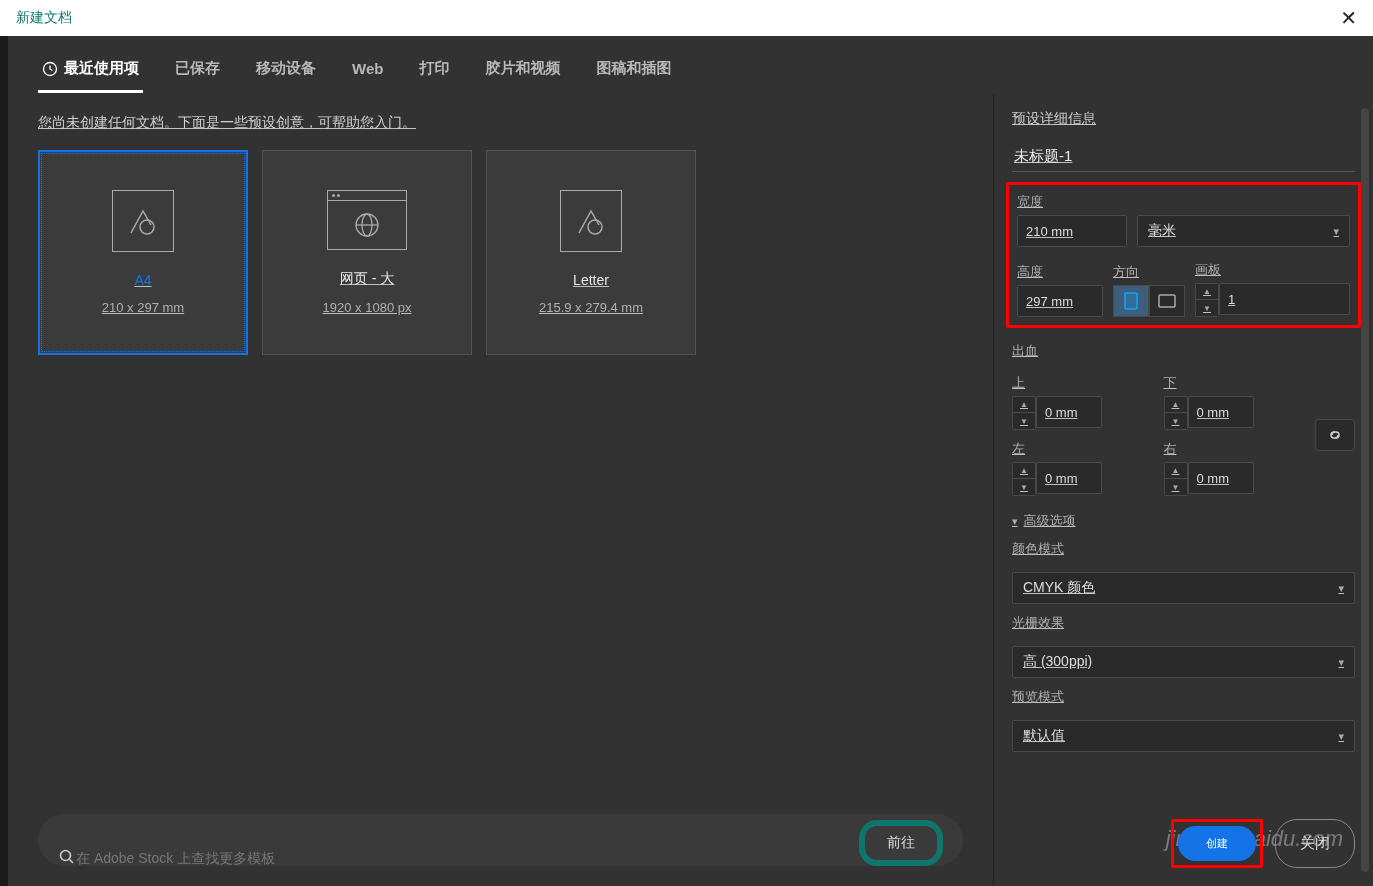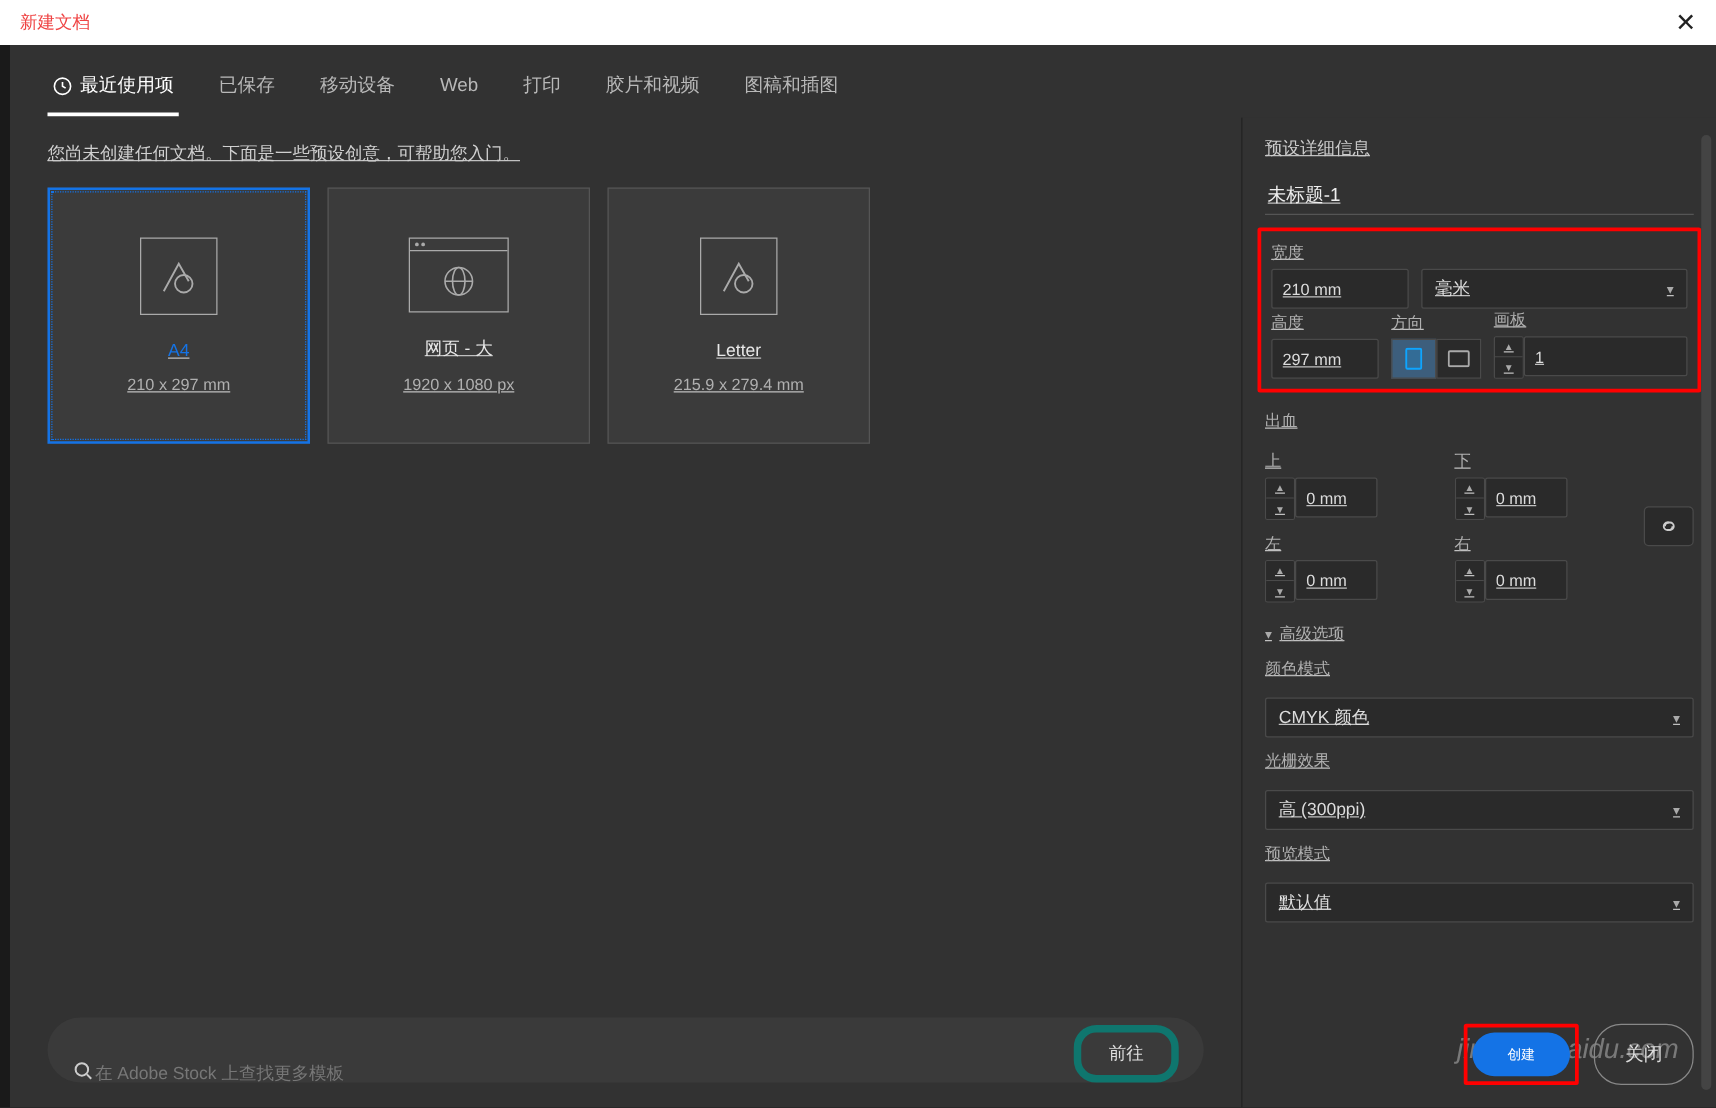--- a/index.html
+++ b/index.html
@@ -18,34 +18,35 @@
   flex-direction: column;
 }
 .titlebar {
   height: 36px;
   background: #fff;
   display: flex;
   align-items: center;
   justify-content: space-between;
   padding: 0 16px;
 }
-.titlebar .title { color: #ef4444; font-size: 14px; }
+.titlebar .title { color: #0f766e; font-size: 14px; }
 .titlebar .close { font-size: 20px; color: #222; cursor: pointer; }
 .dialog {
   flex: 1;
   background: #323232;
   display: flex;
   flex-direction: column;
   border-left: 8px solid #1a1a1a;
 }
 .tabs {
   display: flex;
   gap: 28px;
   padding: 15px 30px 0 30px;
   border-bottom: 1px solid transparent;
+  font-weight: bold;
 }
 .tab {
   display: flex;
   align-items: center;
   gap: 6px;
   color: #b8b8b8;
   font-size: 15px;
   padding: 8px 4px 12px 4px;
   cursor: pointer;
   border-bottom: 3px solid transparent;
@@ -367,21 +368,21 @@
 
         <div class="hl-red">
           <div class="label">宽度</div>
           <div class="row">
             <input class="textfield" style="width: 110px;" value="210 mm">
             <div class="dropdown" style="flex:1">
               <span>毫米</span>
               <span class="chev">▾</span>
             </div>
           </div>
-          <div class="row" style="margin-top:0">
+          <div class="row" style="margin-top:14px">
             <div class="col">
               <div class="label">高度</div>
               <input class="textfield" style="width: 86px;" value="297 mm">
             </div>
             <div class="col">
               <div class="label">方向</div>
               <div class="orient-group">
                 <div class="orient-btn active">
                     <svg width="14" height="18">
                       <rect x="1" y="1" width="12" height="16" rx="1"></rect>

